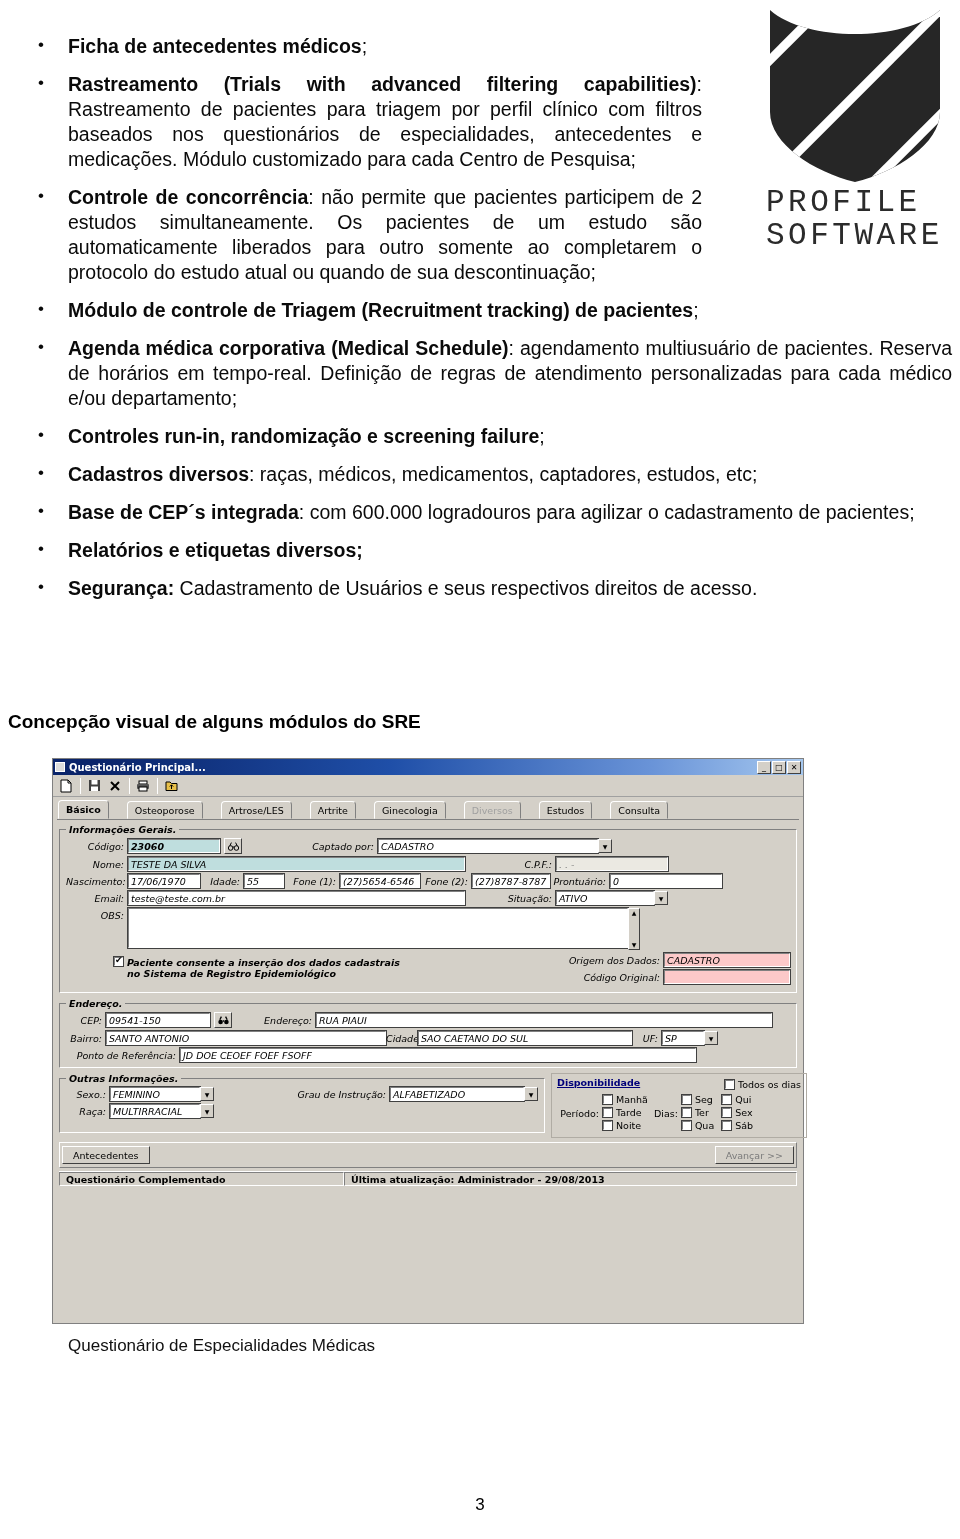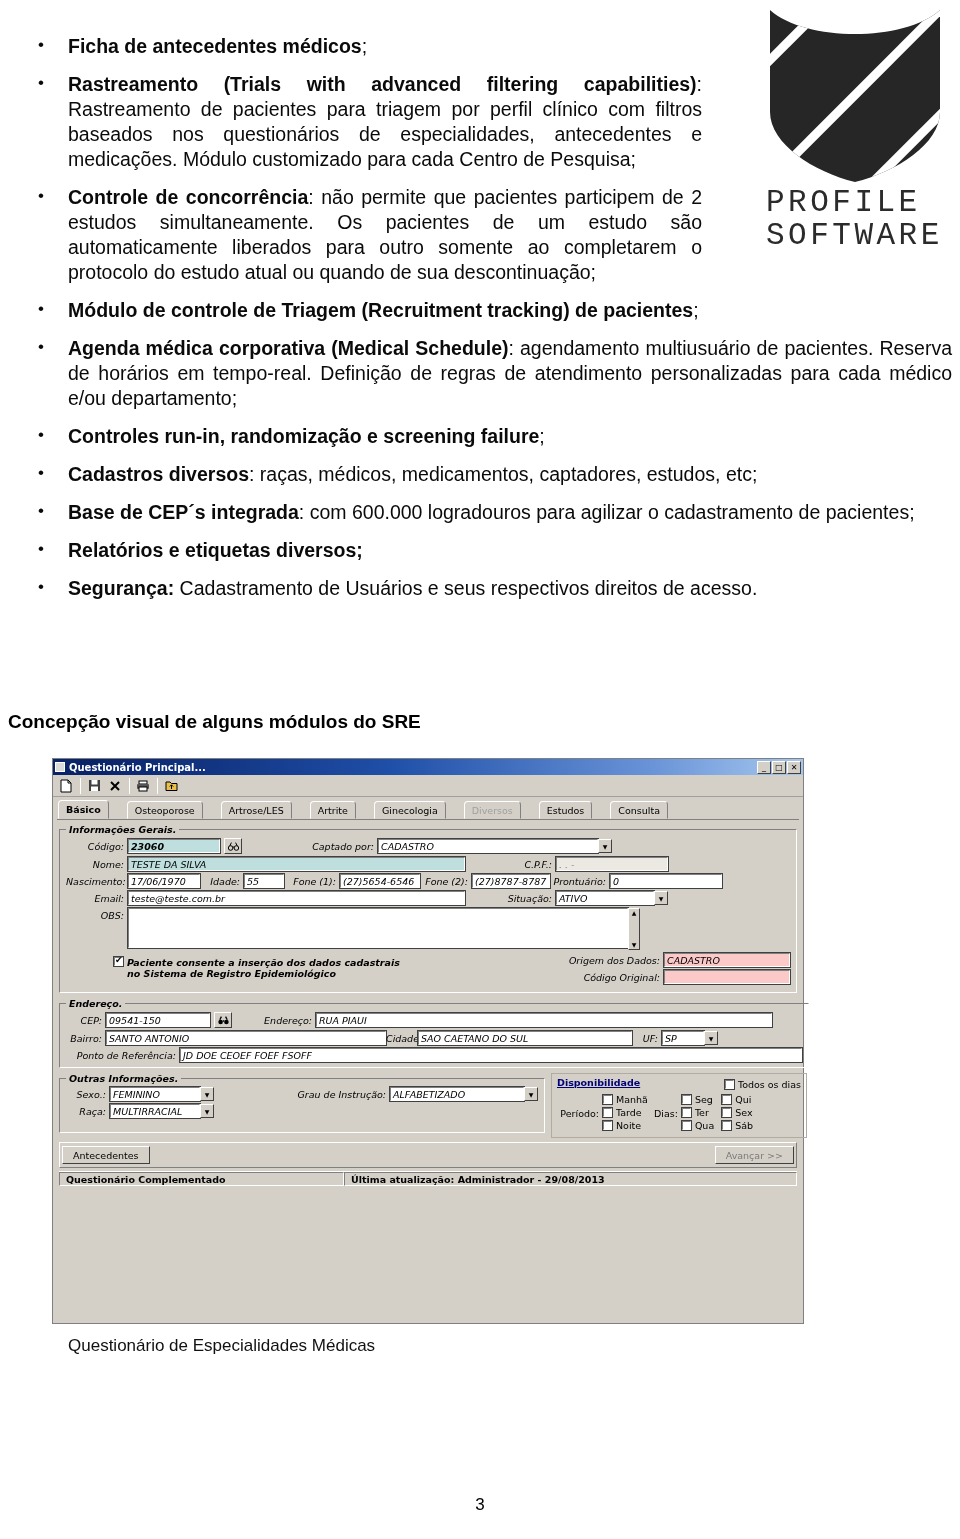--- a/index.html
+++ b/index.html
@@ -402,21 +402,21 @@
         <div class="inp" style="width:214px">SAO CAETANO DO SUL</div>
         <div class="lbl" style="width:30px">UF:</div>
         <div class="combo" style="width:56px">
           <div class="inp" style="flex:1">SP</div>
           <div class="arrow">▼</div>
         </div>
       </div>
 
       <div class="row" style="margin-bottom:0">
         <div class="lbl" style="width:114px">Ponto de Referência:</div>
-        <div class="inp" style="width:622px">JD DOE CEOEF FOEF FSOFF</div>
+        <div class="inp" style="width:516px">JD DOE CEOEF FOEF FSOFF</div>
       </div>
     </fieldset>
 
     <div style="display:flex; align-items:stretch;">
       <fieldset class="grp" style="flex:1; margin-right:0">
         <legend>Outras Informações.</legend>
         <div class="row">
           <div class="lbl" style="width:44px">Sexo.:</div>
           <div class="combo" style="width:104px">
             <div class="inp" style="flex:1">FEMININO</div>

